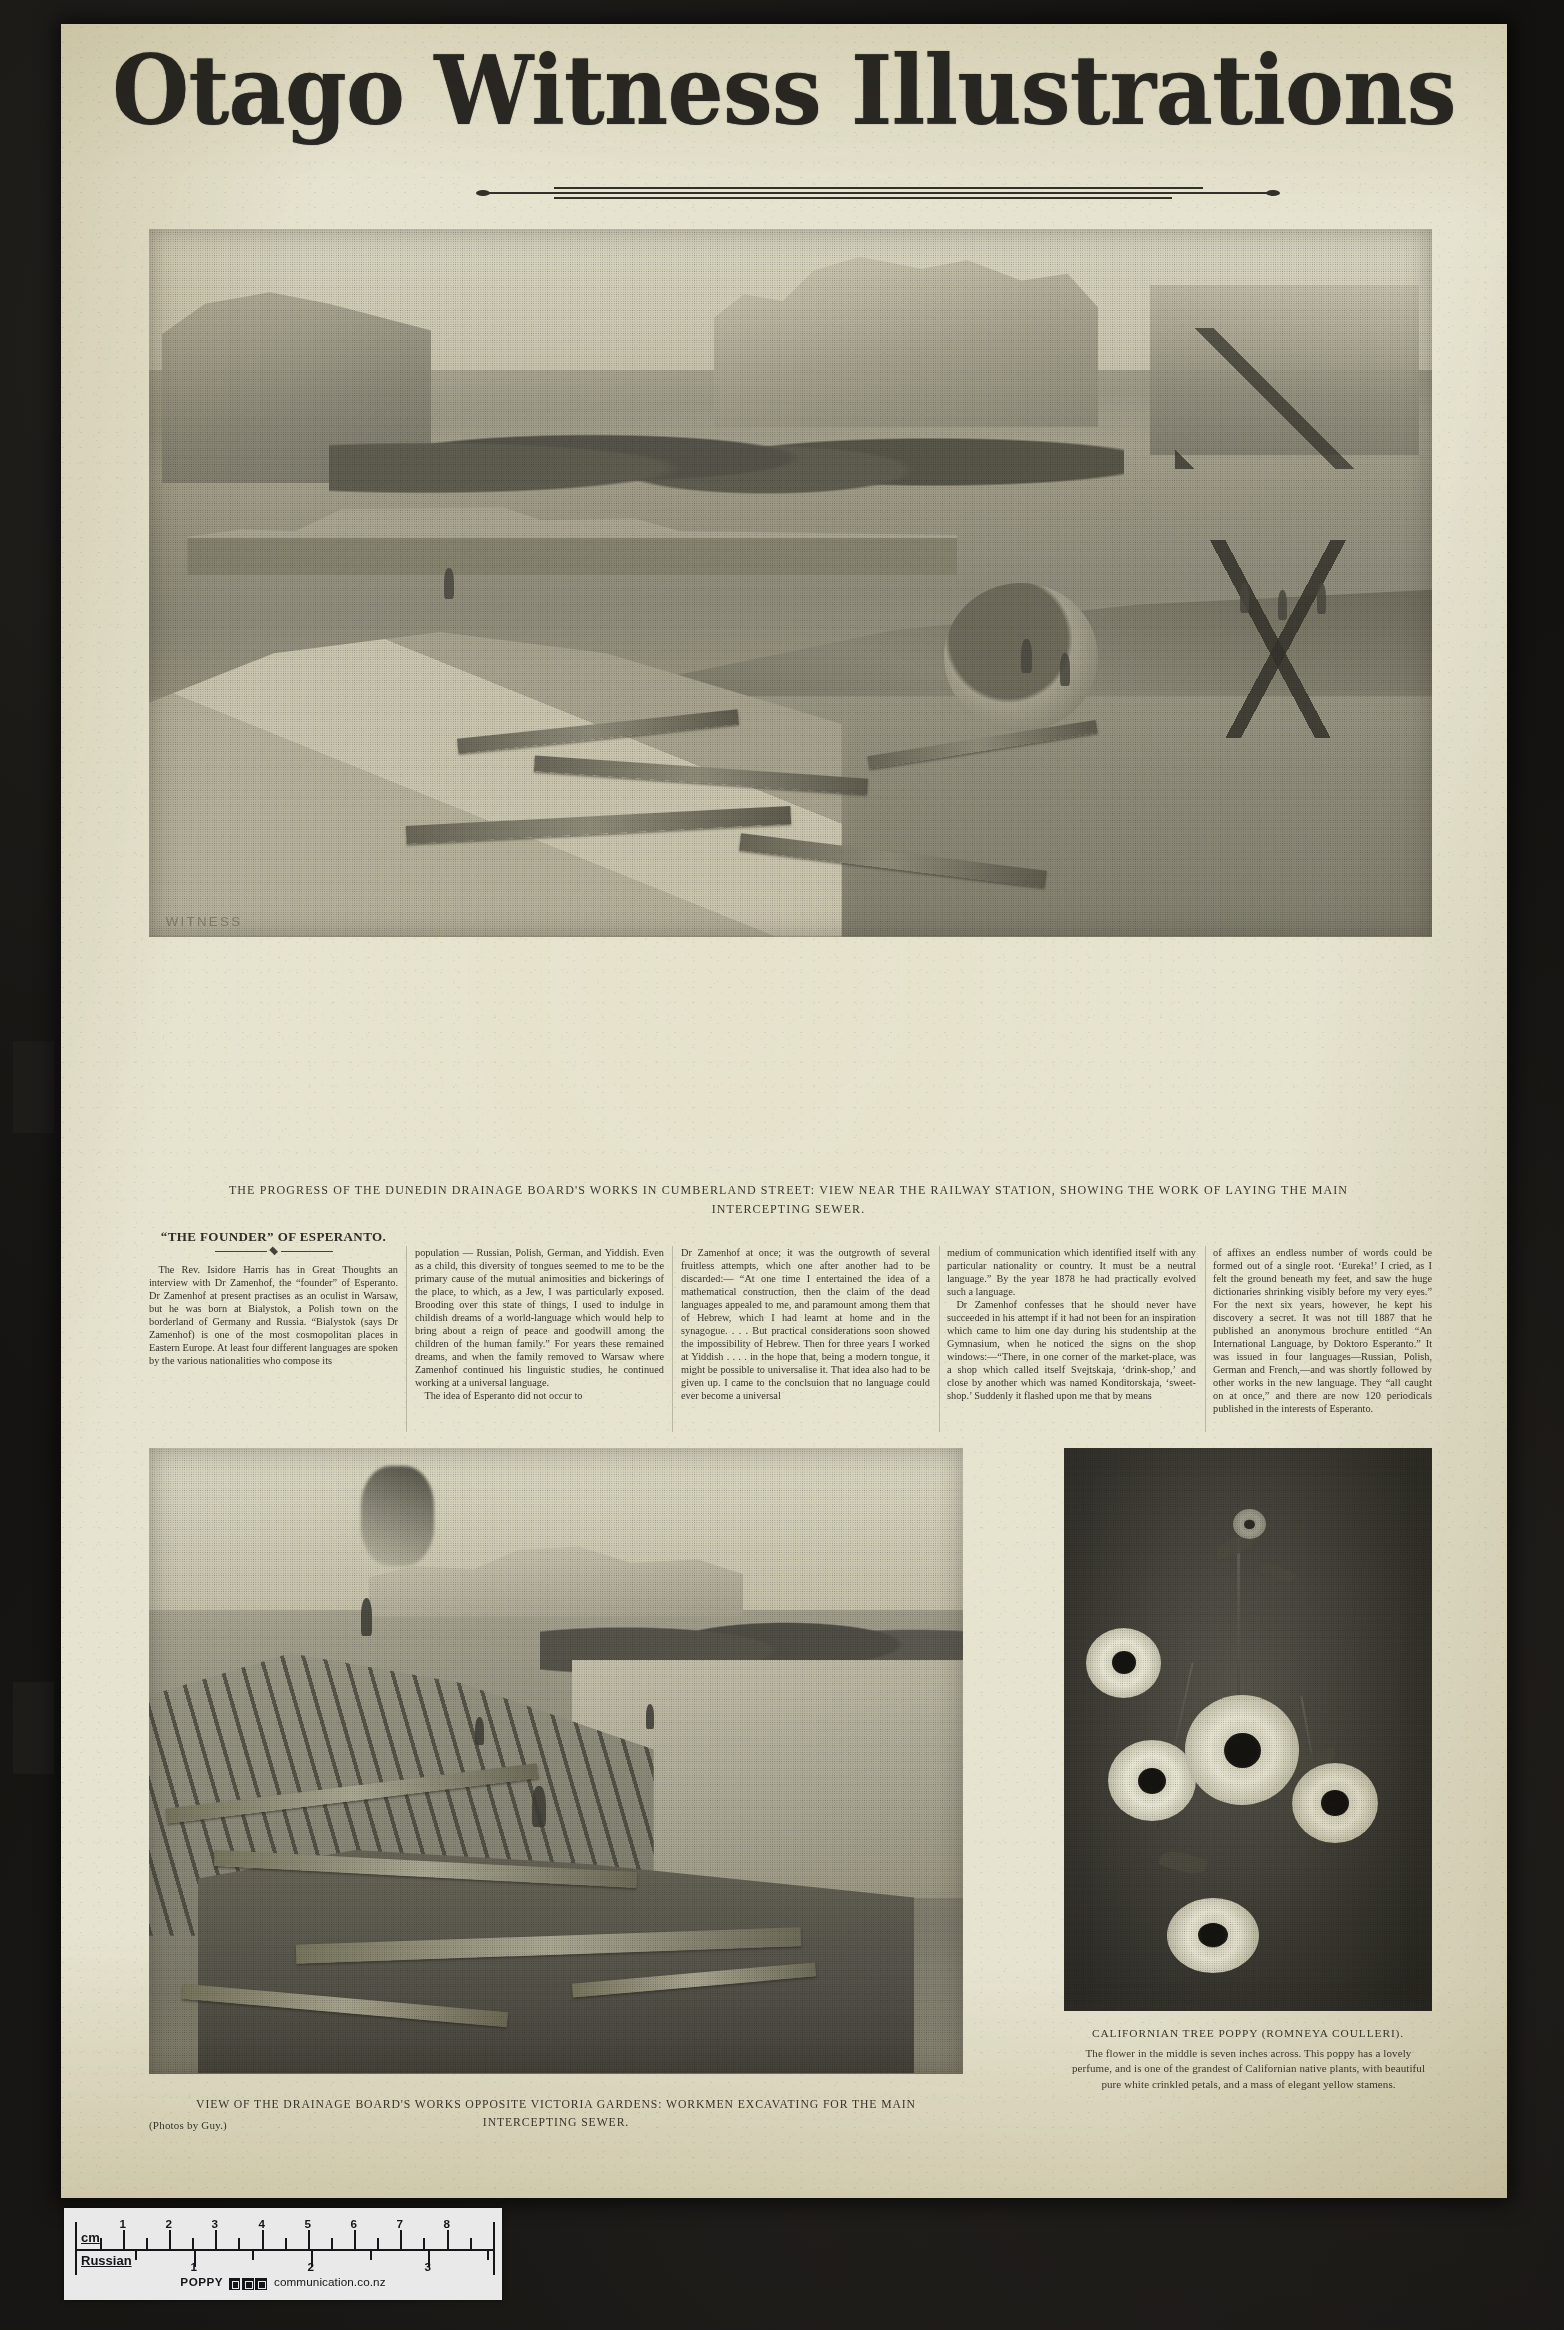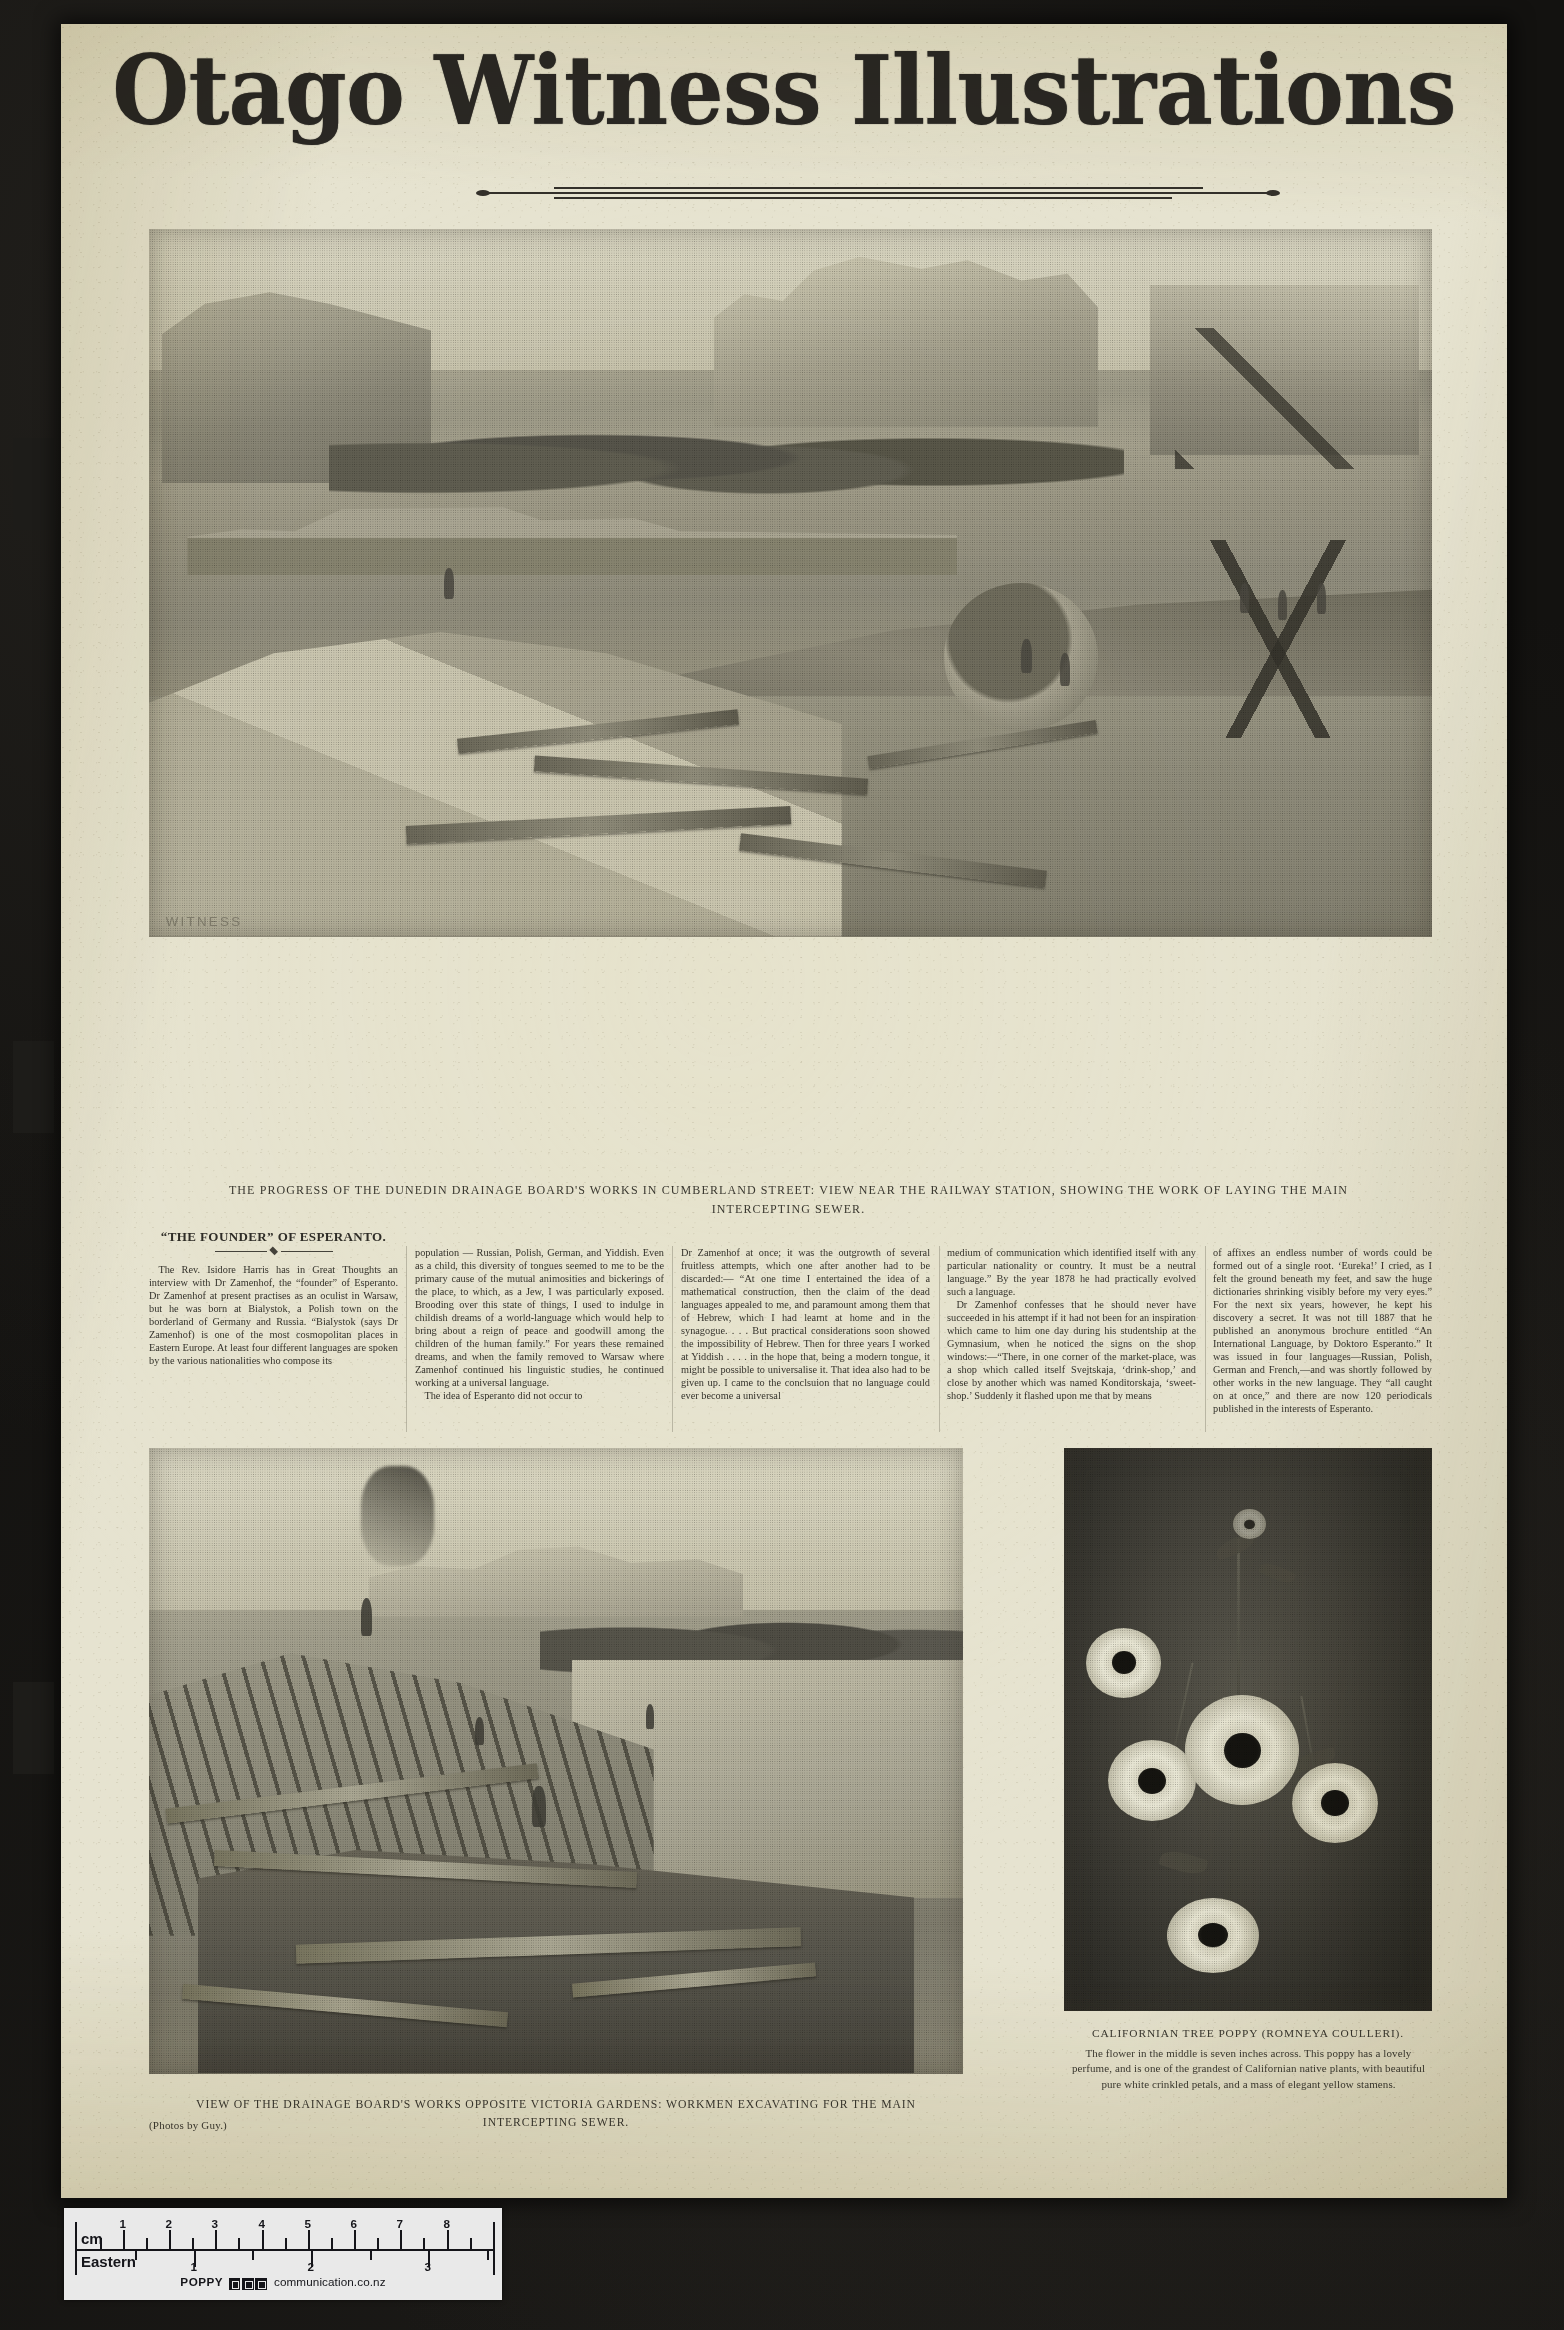--- a/index.html
+++ b/index.html
@@ -176,21 +176,21 @@
   .col p.noind{text-indent:0;}
   .rule-v{position:absolute;top:17px;width:0.8px;height:186px;background:rgba(90,86,72,.32);}
 
   
   #scale-bar{position:absolute;left:64px;top:2208px;width:438px;height:92px;
     background:#e9e9e9;box-shadow:0 0 4.7px rgba(0,0,0,.55);overflow:hidden;}
   #scale-bar .axis{position:absolute;left:11px;width:419px;height:1.6px;background:#15151a;}
   #scale-bar .endcap{position:absolute;width:1.6px;background:#15151a;}
   #scale-bar .tick{position:absolute;width:1.6px;background:#15151a;}
   #scale-bar .lbl{position:absolute;font-family:"Liberation Sans",sans-serif;
-    font-weight:700;font-size:15px;color:#15151a;}
+    font-weight:700;font-size:13px;color:#15151a;text-decoration:underline;}
   #scale-bar .num{position:absolute;font-family:"Liberation Sans",sans-serif;
     font-weight:700;font-size:11.7px;color:#15151a;text-align:center;width:15.6px;}
   #scale-brand{position:absolute;left:0;top:67px;width:438px;text-align:center;
     font-family:"Liberation Sans",sans-serif;font-size:11.7px;color:#15151a;
     white-space:nowrap;}
   #scale-brand .nzms{font-weight:700;letter-spacing:0.5px;}
   #scale-brand .chips{display:inline-block;margin:0 5.5px;vertical-align:middle;}
   #scale-brand .chip{display:inline-block;width:11.7px;height:11.7px;background:#15151a;
     margin-right:1.6px;vertical-align:middle;position:relative;}
   #scale-brand .chip::after{content:"";position:absolute;left:3.1px;top:3.1px;
@@ -337,21 +337,21 @@
   </div>
   <div class="caption" id="caption-poppy-title">CALIFORNIAN TREE POPPY (ROMNEYA COULLERI).</div>
   <div id="caption-poppy-body">The flower in the middle is seven inches across. This poppy has a lovely perfume, and is one of the grandest of Californian native plants, with beautiful pure white crinkled petals, and a mass of elegant yellow stamens.</div>
 </div>
 
 <div id="scale-bar">
   <div class="axis" style="top:41px;"></div>
   <div class="endcap" style="left:11px;top:14px;height:53px;"></div>
   <div class="endcap" style="left:429px;top:14px;height:53px;"></div>
   <div class="lbl" style="left:17px;top:22px;">cm</div>
-  <div class="lbl" style="left:17px;top:45px;">Eastern</div>
+  <div class="lbl" style="left:17px;top:45px;">Russian</div>
   <div id="cm-ticks">
       <div class="tick" style="left: 36px; top: 30px; height: 11px;"></div>
       <div class="tick" style="left: 59px; top: 22px; height: 19px;"></div>
       <div class="tick" style="left: 82px; top: 30px; height: 11px;"></div>
       <div class="tick" style="left: 105px; top: 22px; height: 19px;"></div>
       <div class="tick" style="left: 128px; top: 30px; height: 11px;"></div>
       <div class="tick" style="left: 151px; top: 22px; height: 19px;"></div>
       <div class="tick" style="left: 174px; top: 30px; height: 11px;"></div>
       <div class="tick" style="left: 198px; top: 22px; height: 19px;"></div>
       <div class="tick" style="left: 221px; top: 30px; height: 11px;"></div>

